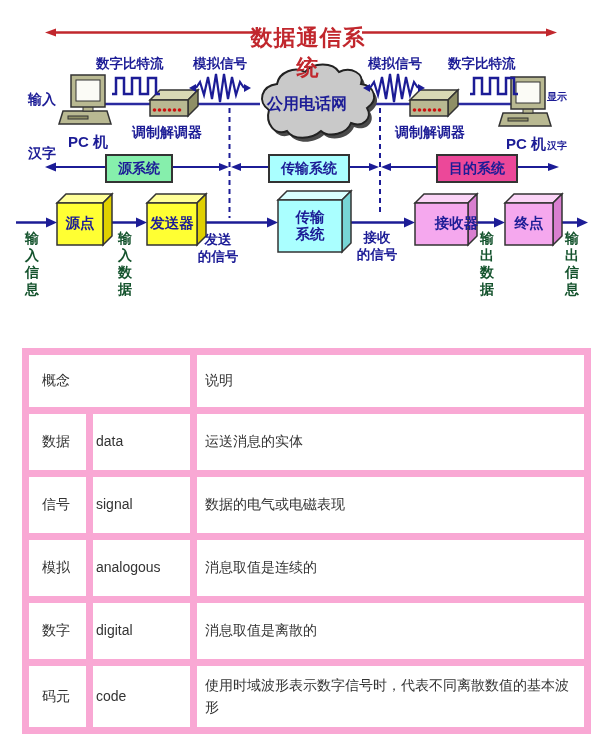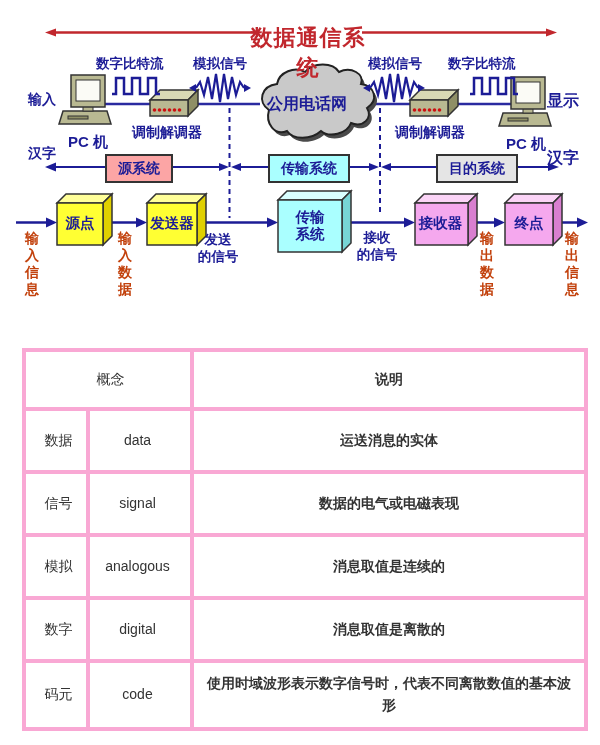--- a/index.html
+++ b/index.html
@@ -8,37 +8,37 @@
   .diagram{position:absolute;left:0;top:0;width:600px;height:345px;}
   .diagram svg{position:absolute;left:0;top:0;}
   .dlabel{position:absolute;color:#1c1c96;font-weight:bold;font-size:13.5px;
           line-height:1.22;white-space:nowrap;z-index:2;}
   .dlabel .ln{display:block;margin-top:37px;}
   .title-label{position:absolute;left:248px;top:23px;width:120px;text-align:center;
           color:#c1272d;font-weight:bold;font-size:22px;letter-spacing:1px;z-index:2;}
   .sysbox{position:absolute;top:154px;height:25px;border:2px solid #333;
           display:flex;align-items:center;justify-content:center;
           color:#1c1c96;font-weight:bold;font-size:14px;z-index:2;}
-  .sys-yellow{background:#fca5a5;}
+  .sys-yellow{background:#86efac;}
   .sys-cyan{background:#aaffff;}
-  .sys-pink{background:#e5e5e5;}
+  .sys-pink{background:#ec4899;}
   .boxlabel{position:absolute;display:flex;flex-direction:column;align-items:center;
           justify-content:center;color:#1c1c96;font-weight:bold;font-size:14.5px;
           line-height:1.2;z-index:2;text-align:left;}
-  .vlabel{position:absolute;width:16px;color:#c2410c;font-weight:bold;font-size:14px;
+  .vlabel{position:absolute;width:16px;color:#14532d;font-weight:bold;font-size:14px;
           line-height:17px;word-break:break-all;text-align:center;z-index:2;}
   .twoline{position:absolute;width:52px;text-align:center;color:#1c1c96;font-weight:bold;
           font-size:13.5px;line-height:1.25;z-index:2;}
   .twoline .ln{display:block;}
   .concept-table{position:absolute;left:22px;top:348px;width:562px;
           border-collapse:collapse;table-layout:fixed;color:#333;font-size:14px;}
-  .concept-table td{border:4px solid #f9a8d4;vertical-align:middle;
-          padding:4px 8px 4px 13px;line-height:1.55;text-align:center;}
+  .concept-table td{border:7px solid #f9a8d4;vertical-align:middle;
+          padding:4px 8px 4px 13px;line-height:1.55;}
   .concept-table td.c2{padding-left:3px;}
-  .concept-table td.c3{padding-left:8px;font-weight:bold;}
+  .concept-table td.c3{padding-left:8px;}
   .row-h{height:59px;}
   .row-b{height:63px;}
   .row-last{height:68px;}
   .watermark{position:absolute;right:12px;top:709px;color:#b4d7a2;font-size:17px;
           letter-spacing:0.5px;z-index:3;}
 </style>
 </head>
 <body>
 
 <div class="stage">
@@ -189,40 +189,40 @@
 
     <div class="dlabel" style="left:28px;top:54px;font-size:14px;">
       <span class="ln">输入</span>
       <span class="ln">汉字</span>
     </div>
     <div class="dlabel" style="left:96px;top:56px;">数字比特流</div>
     <div class="dlabel" style="left:193px;top:56px;">模拟信号</div>
     <div class="dlabel" style="left:266px;top:94px;width:82px;text-align:center;font-size:16px;">公用电话网</div>
     <div class="dlabel" style="left:368px;top:56px;">模拟信号</div>
     <div class="dlabel" style="left:448px;top:56px;">数字比特流</div>
-    <div class="dlabel" style="left:547px;top:54px;font-size:16px;">
+    <div class="dlabel" style="left:547px;top:54px;font-size:10px;">
       <span class="ln">显示</span>
       <span class="ln">汉字</span>
     </div>
     <div class="dlabel" style="left:68px;top:133px;font-size:15px;">PC 机</div>
     <div class="dlabel" style="left:132px;top:124px;font-size:14px;">调制解调器</div>
     <div class="dlabel" style="left:395px;top:124px;font-size:14px;">调制解调器</div>
     <div class="dlabel" style="left:506px;top:135px;font-size:15px;">PC 机</div>
 
     <div class="sysbox sys-yellow" style="left:105px;width:64px;">源系统</div>
     <div class="sysbox sys-cyan" style="left:268px;width:78px;">传输系统</div>
     <div class="sysbox sys-pink" style="left:436px;width:78px;">目的系统</div>
 
     <div class="boxlabel" style="left:57px;top:203px;width:46px;height:42px;">源点</div>
     <div class="boxlabel" style="left:147px;top:203px;width:50px;height:42px;">发送器</div>
     <div class="boxlabel" style="left:278px;top:200px;width:64px;height:52px;">
       <span>传输</span>
       <span>系统</span>
     </div>
-    <div class="boxlabel" style="left:415px;top:203px;width:51px;height:42px;">接收器</div>
+    <div class="boxlabel" style="left:415px;top:203px;width:51px;height:42px;padding-left:16px;">接收器</div>
     <div class="boxlabel" style="left:505px;top:203px;width:48px;height:42px;">终点</div>
 
     <div class="vlabel" style="left:24px;top:230px;">输入信息</div>
     <div class="vlabel" style="left:117px;top:230px;">输入数据</div>
     <div class="twoline" style="left:192px;top:232px;">
       <span class="ln">发送</span>
       <span class="ln">的信号</span>
     </div>
     <div class="twoline" style="left:351px;top:230px;">
       <span class="ln">接收</span>

